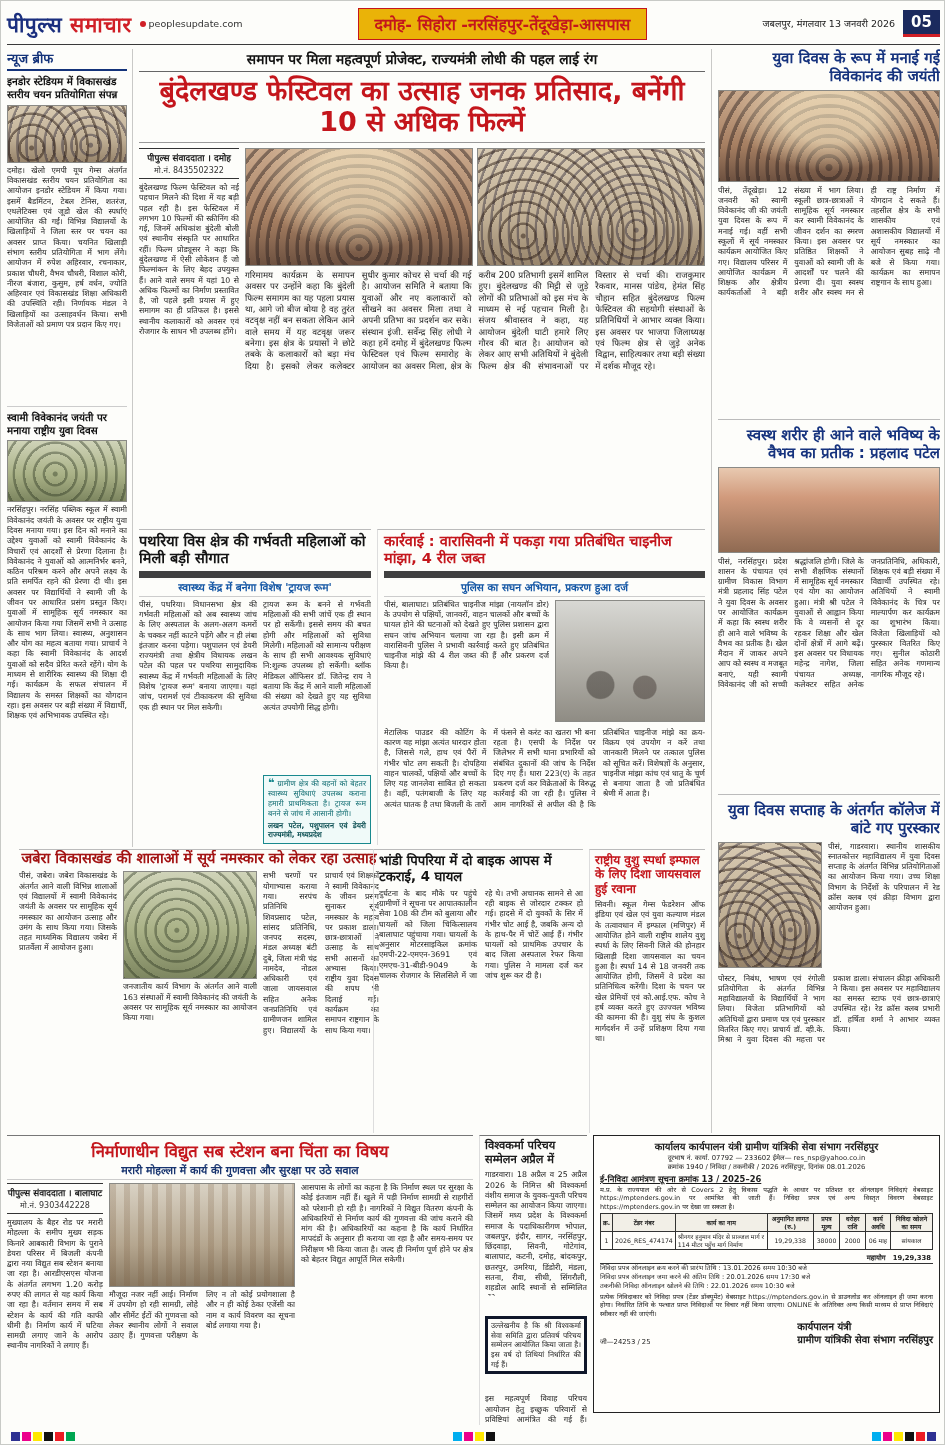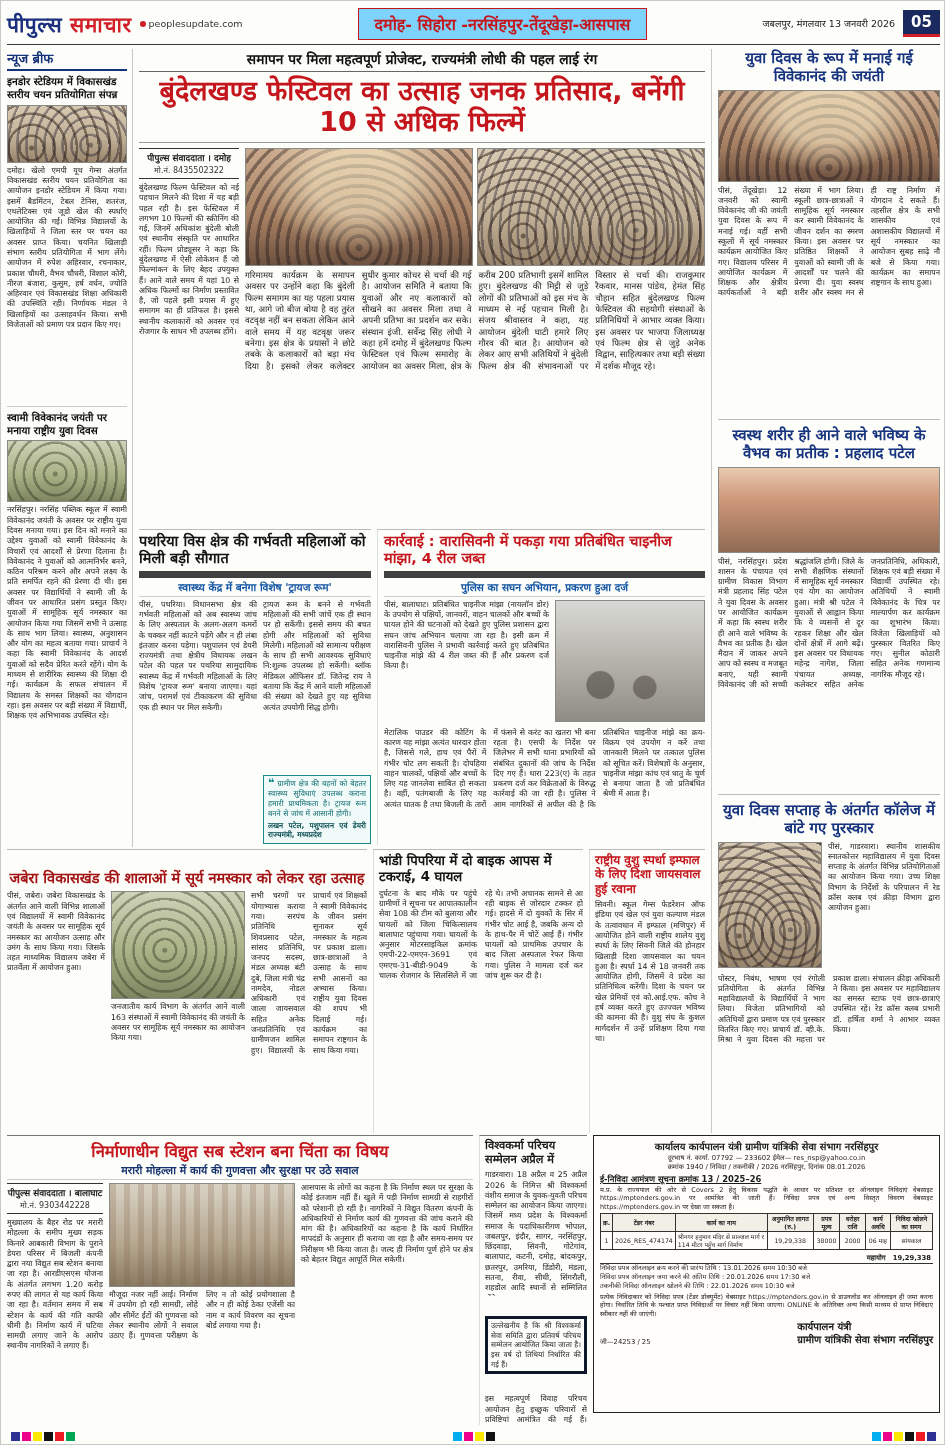--- a/index.html
+++ b/index.html
@@ -18,45 +18,45 @@
 .ph-green{background:repeating-radial-gradient(circle at 40% 55%, rgba(40,50,30,.4) 0 2px, transparent 3px 10px),linear-gradient(180deg,#cfd3b8 0%,#aab287 55%,#7d8660 100%)}
 .ph-road{background:radial-gradient(circle at 30% 70%, rgba(60,55,50,.5) 0 10%, transparent 11%),radial-gradient(circle at 60% 72%, rgba(70,60,55,.5) 0 9%, transparent 10%),linear-gradient(180deg,#d8d8d4 0%,#b9b7b0 45%,#8f8c84 100%)}
 .ph-build{background:repeating-linear-gradient(90deg, rgba(120,90,60,.22) 0 6px, transparent 6px 14px),linear-gradient(180deg,#d9d2c4 0%,#b5a68f 60%,#8a7a63 100%)}
 .ph-banner{background:linear-gradient(180deg,#e8c9b0 0%,#d19a7c 35%,#8f6a52 100%),#c99}
 .masthead{left:6px;top:6px;width:933px;height:38px;display:flex;align-items:center;gap:8px;border-bottom:1.5px solid #3a3a3a;padding-bottom:4px}
 .logo{font-size:21px;font-weight:bold;letter-spacing:.5px;white-space:nowrap}
 .logo .p1{color:#1b2f7e}
 .logo .p2{color:#d01f26}
 .site{font-size:9.5px;color:#333;display:flex;align-items:center;gap:3px}
 .dot{width:6px;height:6px;border-radius:50%;background:#d01f26;display:inline-block}
-.region-bar{margin:0 auto;background:#7dd3fc;border:1px solid #c4161c;color:#c4161c;font-weight:bold;font-size:16px;padding:4px 16px;white-space:nowrap}
+.region-bar{margin:0 auto;background:#eab308;border:1px solid #c4161c;color:#c4161c;font-weight:bold;font-size:16px;padding:4px 16px;white-space:nowrap}
 .dateline{font-size:9.5px;color:#222;white-space:nowrap}
 .pagenum{background:#1b2a5e;color:#fff;font-weight:bold;font-size:15px;padding:3px 8px;border-bottom:3px solid #d01f26}
 .brief{left:6px;top:48px;width:126px;height:798px;padding-right:5px;border-right:1px solid #c9c9c7;overflow:hidden}
 .brief-title{color:#14337a;font-size:13px;font-weight:bold;border-bottom:2px solid #14337a;padding-bottom:2px;margin-bottom:4px}
 .brief-head{font-size:10.3px;font-weight:bold;line-height:1.25;color:#101010;margin:4px 0}
 .lead{left:138px;top:48px;width:566px;height:476px;overflow:hidden}
 .kicker{font-size:13.8px;font-weight:bold;text-align:center;color:#111;border-bottom:1px solid #666;padding-bottom:3px}
 .lead-headline{color:#c4161c;font-size:27px;font-weight:bold;line-height:1.13;text-align:center;padding:4px 0 5px;border-bottom:1px solid #999;max-height:76px;overflow:hidden}
 .byline-box{border-top:1.5px solid #333;border-bottom:1.5px solid #333;text-align:center;font-size:8.8px;font-weight:bold;padding:3px 0;margin-bottom:4px}
 .byline-box .ph{font-weight:normal;font-size:8px;color:#333}
 .rightcol{left:710px;top:48px;width:229px;height:1084px;border-left:1px solid #c9c9c7;padding-left:6px;overflow:hidden}
-.navy-head{color:#16337e;font-size:15px;font-weight:bold;line-height:1.22;text-align:center;margin-bottom:4px}
+.navy-head{color:#16337e;font-size:15px;font-weight:bold;line-height:1.22;text-align:right;margin-bottom:4px}
 .story-sep{border-bottom:1px solid #bbb;margin:6px 0}
 .sec{overflow:hidden}
 .sec-head-dark{font-size:14.5px;font-weight:bold;line-height:1.2;color:#141414}
 .sec-head-red{font-size:14.5px;font-weight:bold;line-height:1.2;color:#c4161c}
 .sec-head-maroon{font-size:14.5px;font-weight:bold;line-height:1.2;color:#a31313;text-align:center}
 .subhead-blue{color:#1557a5;font-size:10.5px;font-weight:bold;text-align:center;border-top:7px solid #404040;border-bottom:1px solid #ccc;padding:2px 0;margin:3px 0}
 .quote-box{border:1px solid #19898e;background:#f0faf9;color:#0e6b70;font-size:7.6px;line-height:1.3;padding:3px 4px;text-align:justify}
 .quote-box .qi{color:#19898e;font-size:11px;font-weight:bold;line-height:.8}
 .quote-attr{font-weight:bold;margin-top:2px;font-size:7.4px;color:#0b4f53}
 .pathariya{left:138px;top:528px;width:232px;height:316px;border-top:1px solid #bbb;padding-top:3px}
 .manjha{left:376px;top:528px;width:328px;height:316px;border-top:1px solid #bbb;border-left:1px solid #ddd;padding:3px 0 0 6px}
-.jabera{left:6px;top:848px;width:360px;height:284px;border-top:1px solid #bbb;padding-top:20px}
+.jabera{left:18px;top:848px;width:360px;height:284px;border-top:1px solid #bbb;padding-top:0}
 .bhandi{left:372px;top:848px;width:210px;height:284px;border-top:1px solid #bbb;border-left:1px solid #ddd;padding:3px 0 0 5px}
 .wushu{left:588px;top:848px;width:116px;height:284px;border-top:1px solid #bbb;border-left:1px solid #ddd;padding:3px 0 0 5px}
 .substation{left:6px;top:1134px;width:466px;height:290px;border-top:1.5px solid #777;padding-top:3px}
 .big-red-center{color:#c4161c;font-size:16.5px;font-weight:bold;text-align:center}
 .sub-dark-center{color:#17346f;font-size:10.8px;font-weight:bold;text-align:center;border-bottom:1px solid #ccc;padding-bottom:2px;margin-bottom:3px}
 .vishwakarma{left:478px;top:1134px;width:108px;height:290px;border-top:1.5px solid #777;border-left:1px solid #ddd;padding:3px 0 0 5px}
 .vk-head{font-size:11.3px;font-weight:bold;line-height:1.25;color:#1a1a1a;margin-bottom:3px}
 .note-box{border:3px solid #0f172a;padding:2px 3px;font-size:7.4px;line-height:1.3;text-align:justify;margin:20px 0}
 .sign{text-align:right;font-weight:bold;font-size:7.8px;margin-top:3px}
 .tender{left:592px;top:1134px;width:347px;height:278px;border:1.5px solid #222;padding:4px 6px;overflow:hidden;background:#fffefb}

